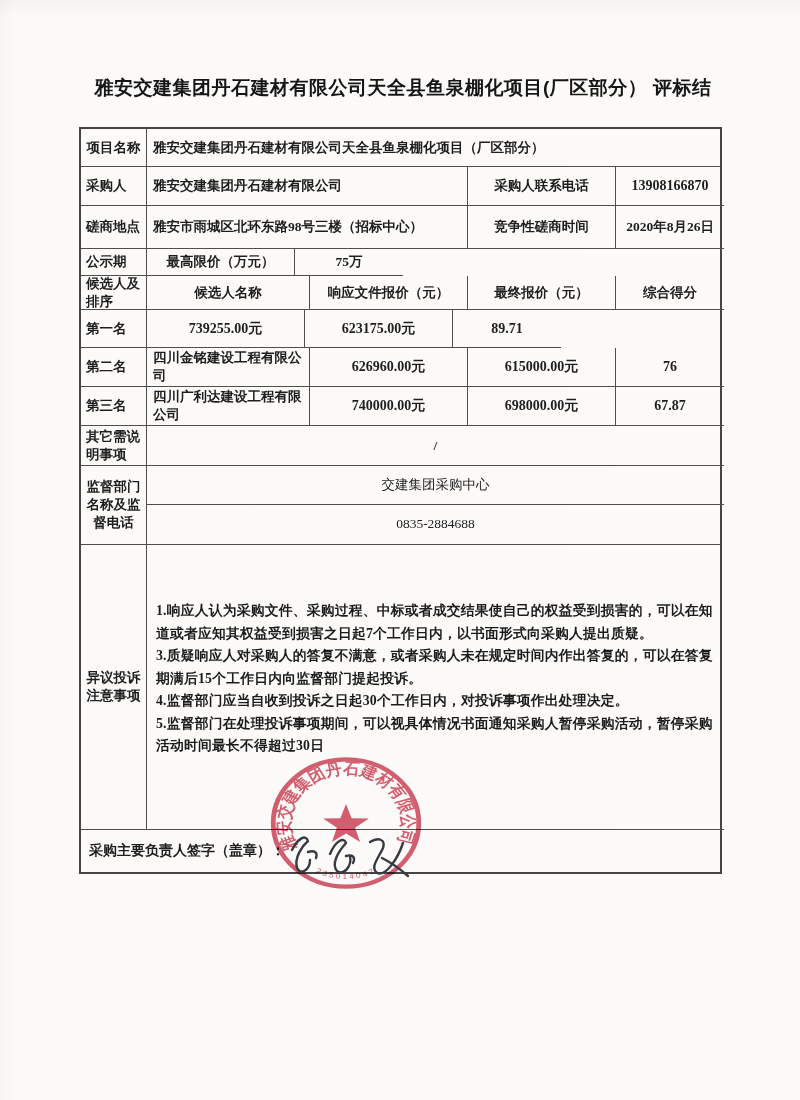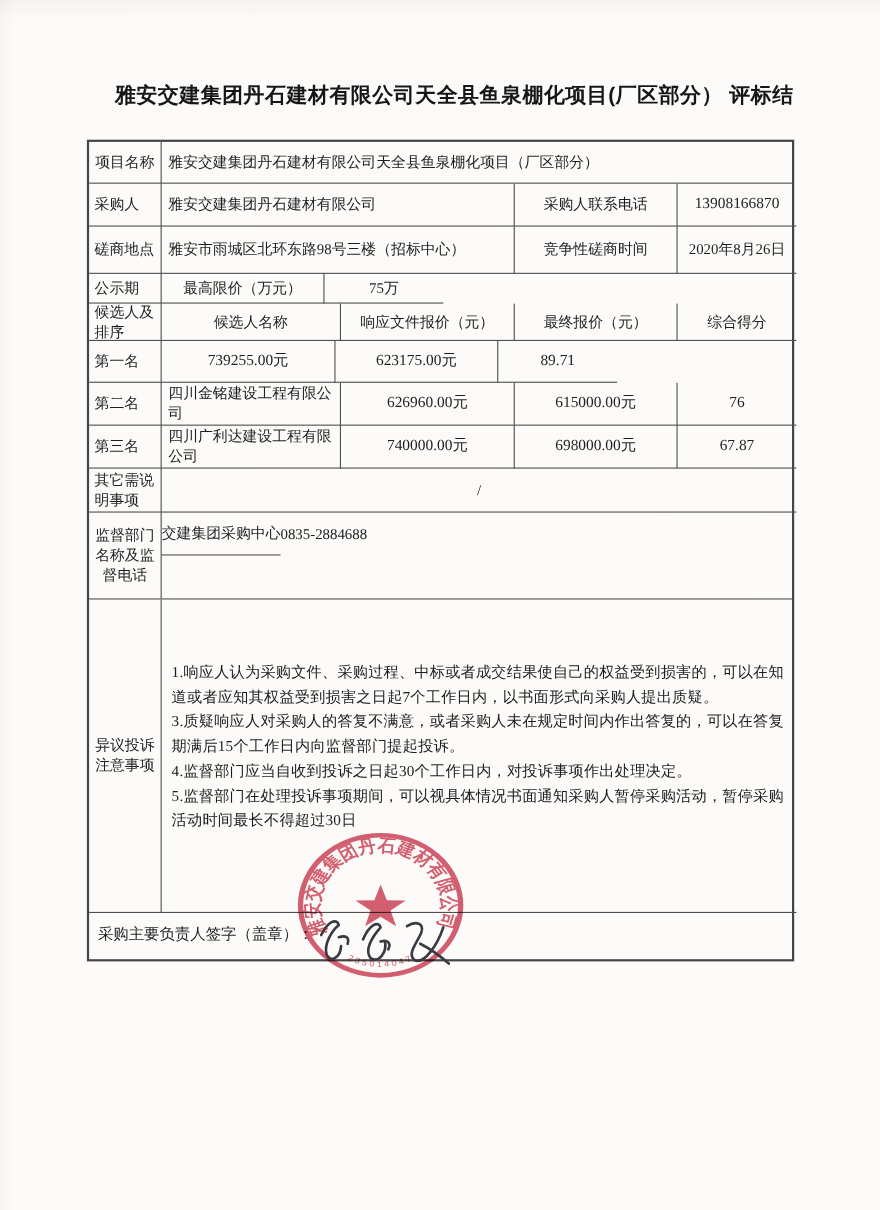--- a/index.html
+++ b/index.html
@@ -12,50 +12,51 @@
   .page {
     position:relative; width:800px; height:1100px; overflow:hidden;
     background:linear-gradient(90deg,#e8e7e4 0px,#fbfaf8 14px,#fcfbf9 100%);
   }
   .page::before{
     content:""; position:absolute; inset:0;
     background:linear-gradient(180deg,#f1f0ed 0px,#fcfbf9 18px);
     pointer-events:none; opacity:.7;
   }
   .doc-title{
-    position:absolute; left:68px; top:76px; width:690px;
+    position:absolute; left:58px; top:76px; width:690px;
     text-align:center; font-family:"Liberation Sans",sans-serif;
     font-weight:bold; font-size:19px; line-height:23px; color:#161616;
     letter-spacing:.5px;
   }
   .sheet{
     position:absolute; left:79px; top:127px; width:643px;
     border:2px solid #454545; background:transparent;
   }
   .trow{ display:flex; width:100%; }
   .cell{
     border-right:1px solid #4e4e4e; border-bottom:1px solid #4e4e4e;
     font-size:13.5px; line-height:18px; color:#1e1e1e;
     display:flex; align-items:center; padding:2px 6px;
     overflow:hidden;
+    font-weight:bold;
   }
   .cell:last-child{ border-right:none; }
   .lastrow .cell{ border-bottom:none; }
   .lbl{ width:66px; justify-content:center; text-align:center; flex:none; padding:2px 5px; }
   .lbl-left{ justify-content:flex-start; text-align:left; }
   .c2{ width:163px; flex:none; }
   .c3{ width:158px; flex:none; }
   .c4{ width:148px; flex:none; }
   .c5{ width:108px; flex:none; }
   .c23{ width:321px; flex:none; }
   .c2345{ width:577px; flex:none; }
   .center{ justify-content:center; text-align:center; }
   .num{ font-size:14px; }
   
-  .sup-right{ width:577px; flex:none; display:flex; flex-direction:row; }
+  .sup-right{ width:577px; flex:none; display:flex; flex-direction:column; }
   .sup-sub{ border-bottom:1px solid #4e4e4e; display:flex; align-items:center; justify-content:center; font-size:13.5px; }
   .sup-sub:last-child{ border-bottom:none; }
   .sup-wrap{ border-bottom:1px solid #4e4e4e; }
   .sup-wrap .lbl{ border-bottom:none; }
   
   .objection-cell{ align-items:flex-start; padding:55px 8px 8px 9px; display:block; }
   .objection-cell .obj-item{ font-size:13.8px; line-height:22.5px; letter-spacing:.2px; color:#1c1c1c; }
   .sig-row .cell{ font-size:14px; }
   
   .seal{ position:absolute; left:266px; top:753px; width:160px; height:140px; opacity:.88; mix-blend-mode:multiply; }

